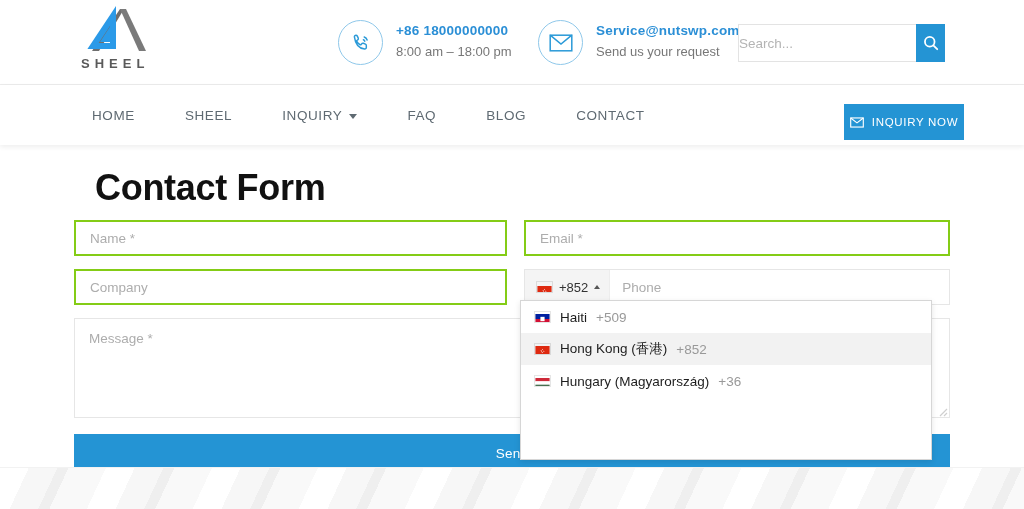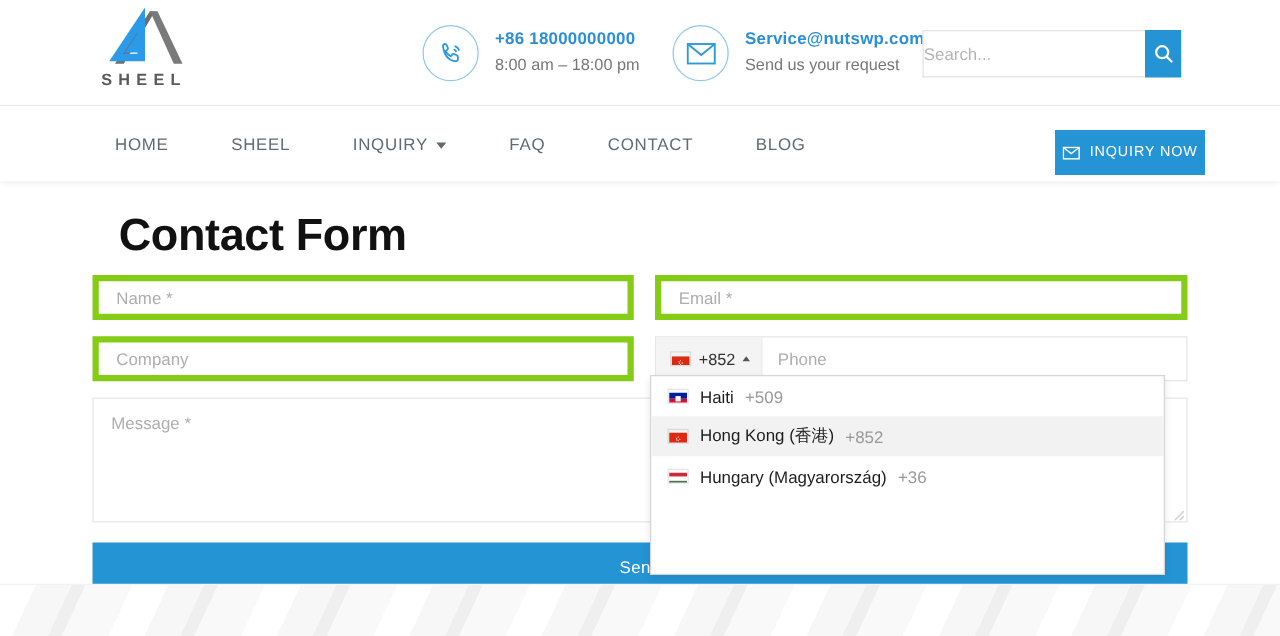--- a/index.html
+++ b/index.html
@@ -110,21 +110,21 @@
   }
   .page-title {
     position: absolute; left: 95px; top: 22px;
     font-size: 36px; font-weight: bold; color: #111111;
     letter-spacing: -0.3px;
   }
 
   .form-area { position: absolute; left: 74px; top: 75px; width: 876px; }
 
   .field {
-    border: 5px solid #84cc16; background: #fff;
+    border: 2px solid #84cc16; background: #fff;
     height: 36px; font-size: 13.5px; color: #a16207;
     font-family: "Liberation Sans", sans-serif;
     padding: 0 14px; outline: none;
   }
   .field::placeholder { color: #adadad; }
 
   .row1 { position: absolute; left: 0; top: 0; width: 876px; }
   .f-name   { position: absolute; left: 0;   top: 0; width: 433px; }
   .f-email  { position: absolute; left: 450px; top: 0; width: 426px; }
 
@@ -277,24 +277,24 @@
       <span>SHEEL</span>
     </div>
     <div class="nav-item">
       <span>INQUIRY</span>
       <span class="caret"></span>
     </div>
     <div class="nav-item">
       <span>FAQ</span>
     </div>
     <div class="nav-item">
+      <span>BLOG</span>
+    </div>
+    <div class="nav-item">
       <span>CONTACT</span>
-    </div>
-    <div class="nav-item">
-      <span>BLOG</span>
     </div>
   </div>
 </div>
 
 <button class="inquiry-btn">
   <svg width="14" height="11" viewBox="0 0 16 12" fill="none" stroke="#ffffff" stroke-width="1.3">
     <rect x="0.8" y="0.8" width="14.4" height="10.4"></rect>
     <path d="M0.8 0.8 8 6.4 15.2 0.8"></path>
   </svg>
   <span>INQUIRY NOW</span>

